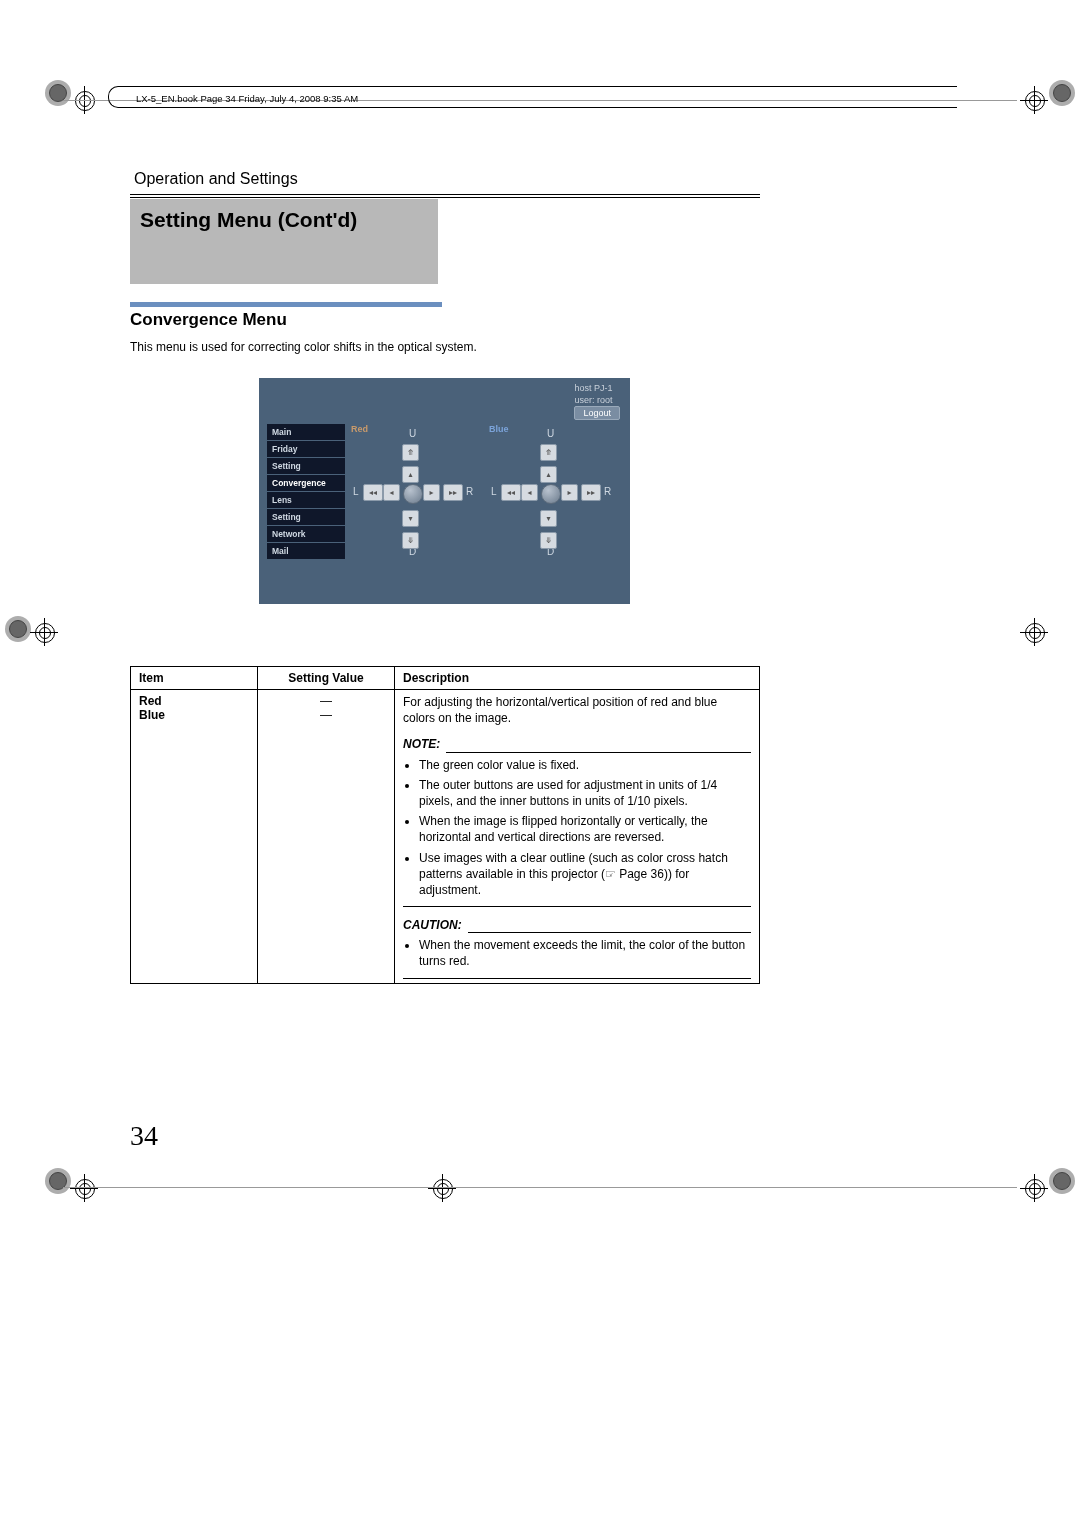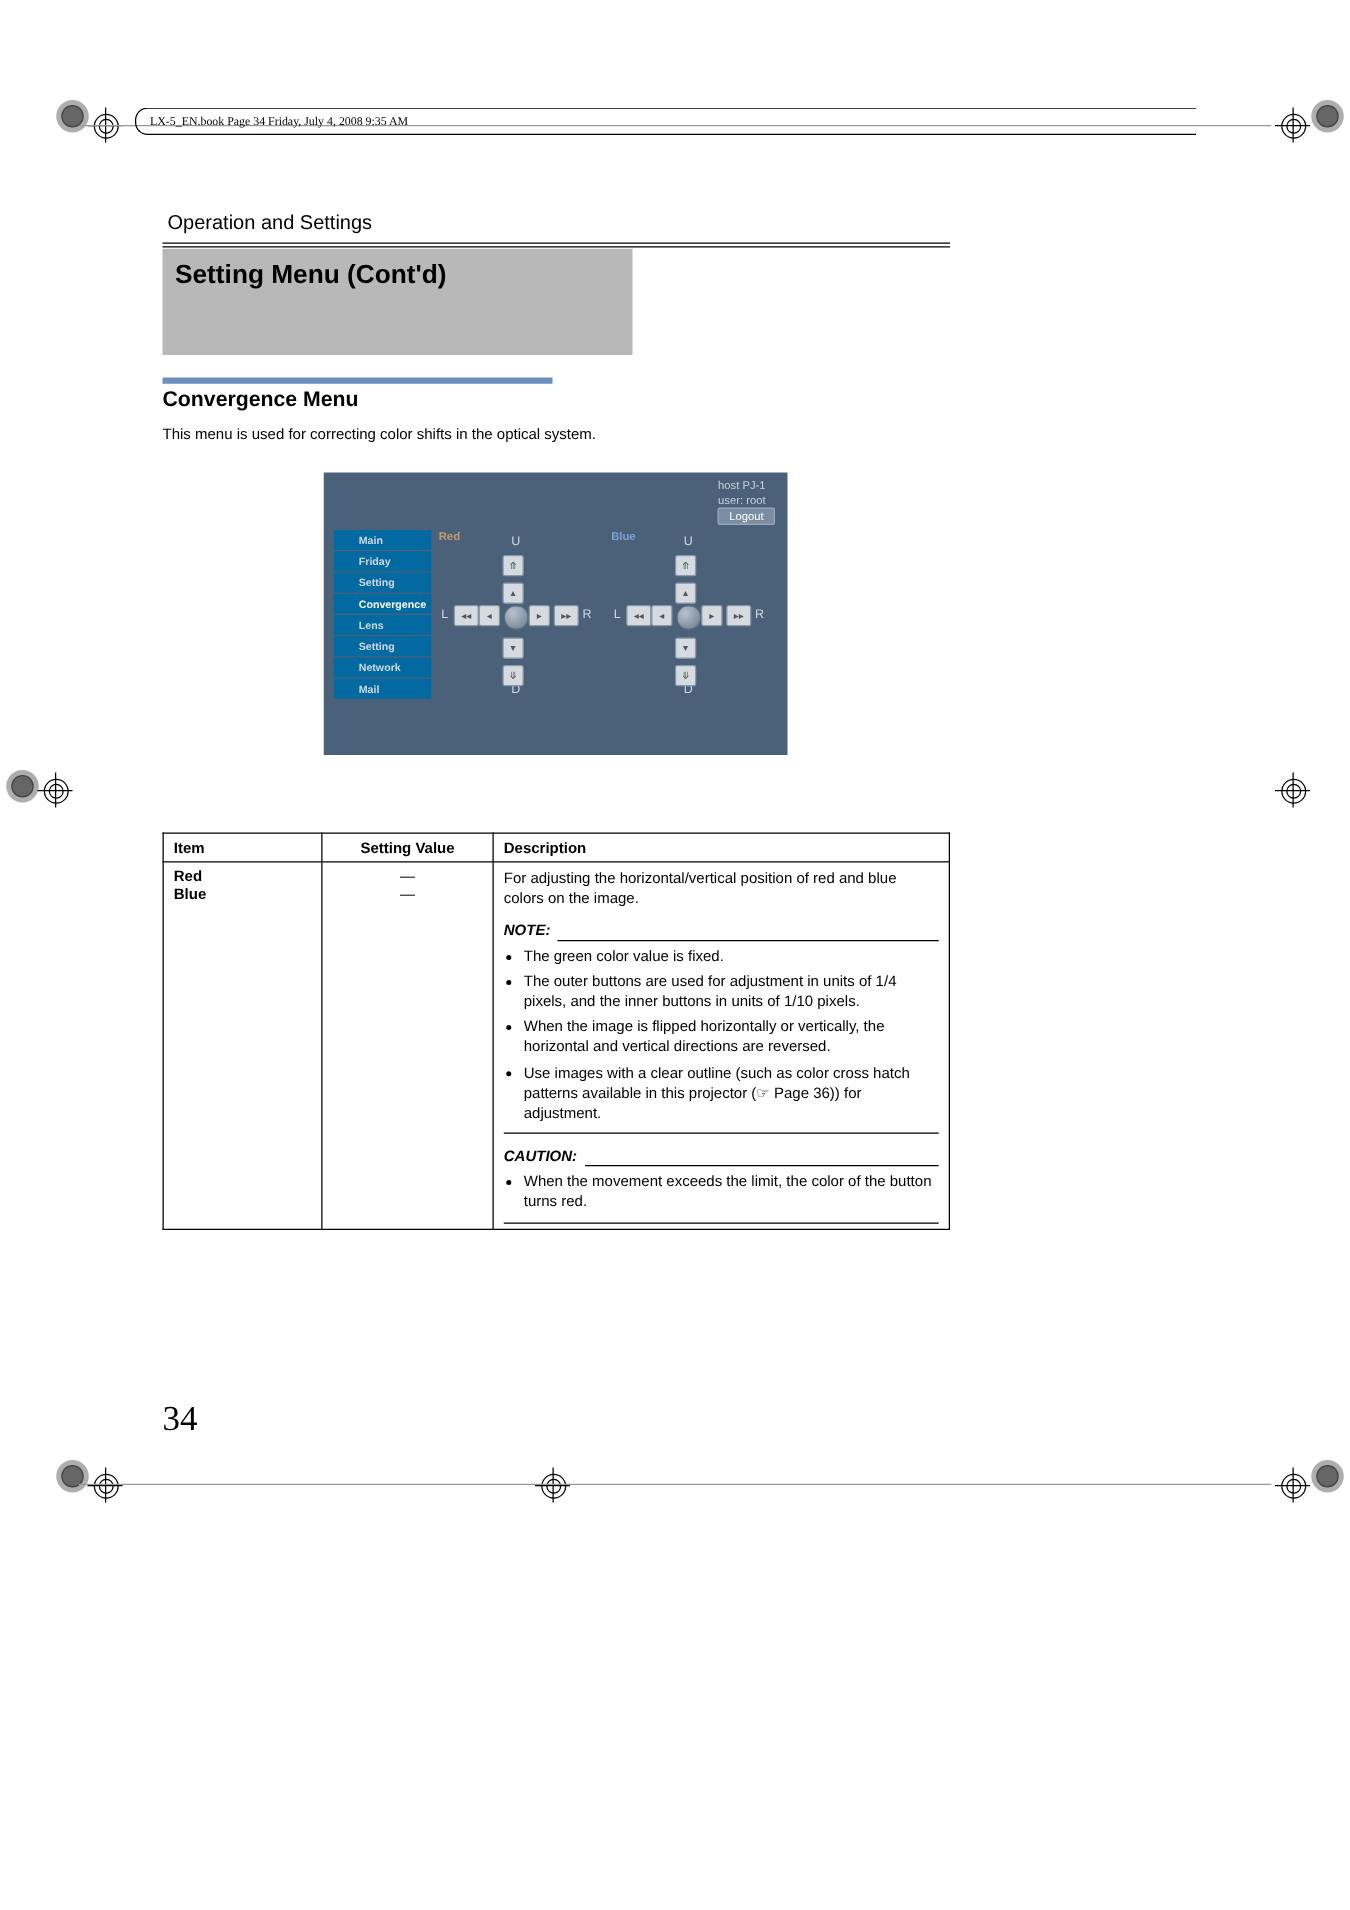--- a/index.html
+++ b/index.html
@@ -21,25 +21,24 @@
   .reg-target::before { content:""; position:absolute; left:50%; top:0; width:1px; height:100%; background:#000; }
   .reg-target::after  { content:""; position:absolute; top:50%; left:0; height:1px; width:100%; background:#000; }
   .reg-target .c1 { position:absolute; left:5px; top:5px; width:18px; height:18px; border:1px solid #000; border-radius:50%; }
   .reg-target .c2 { position:absolute; left:9px; top:9px; width:10px; height:10px; border:1px solid #000; border-radius:50%; }
 
   .hline-top   { position:absolute; left:63px; right:63px; top:100px; height:1px; background:#999; }
   .hline-bot   { position:absolute; left:63px; right:63px; top:1187px; height:1px; background:#999; }
 
   .book-header-line {
     position: absolute;
-    left: 120px;
+    left: 136px;
     top: 93px;
     font-size: 9.5px;
     color: #000;
-    font-family: Liberation Serif, serif;
   }
   .book-header-rule {
     position: absolute;
     left: 108px;
     top: 86px;
     width: 848px;
     height: 20px;
     border: 1px solid #000;
     border-right: none;
     border-top-left-radius: 10px;
@@ -59,21 +58,21 @@
     width: 630px;
     height: 2px;
     border-top: 1px solid #000;
     border-bottom: 1px solid #000;
   }
 
   .title-box {
     position: absolute;
     left: 130px;
     top: 199px;
-    width: 376px;
+    width: 308px;
     height: 85px;
     background: #b8b8b8;
   }
   .title-box span {
     position: absolute;
     left: 10px;
     top: 9px;
     font-size: 21px;
     font-weight: bold;
   }
@@ -138,25 +137,25 @@
     display: flex;
   }
 
   .side-menu {
     width: 78px;
     display: flex;
     flex-direction: column;
     gap: 1px;
   }
   .side-item {
-    background: #0369a1;
+    background: #0f172a;
     color: #cfd8e2;
     font-size: 8.5px;
     font-weight: bold;
-    padding: 3px 20px;
+    padding: 3px 5px;
   }
   .side-item.active { color: #fff; }
 
   .panel {
     flex: 1;
     position: relative;
     margin-left: 2px;
   }
   .panel-title {
     position: absolute;

